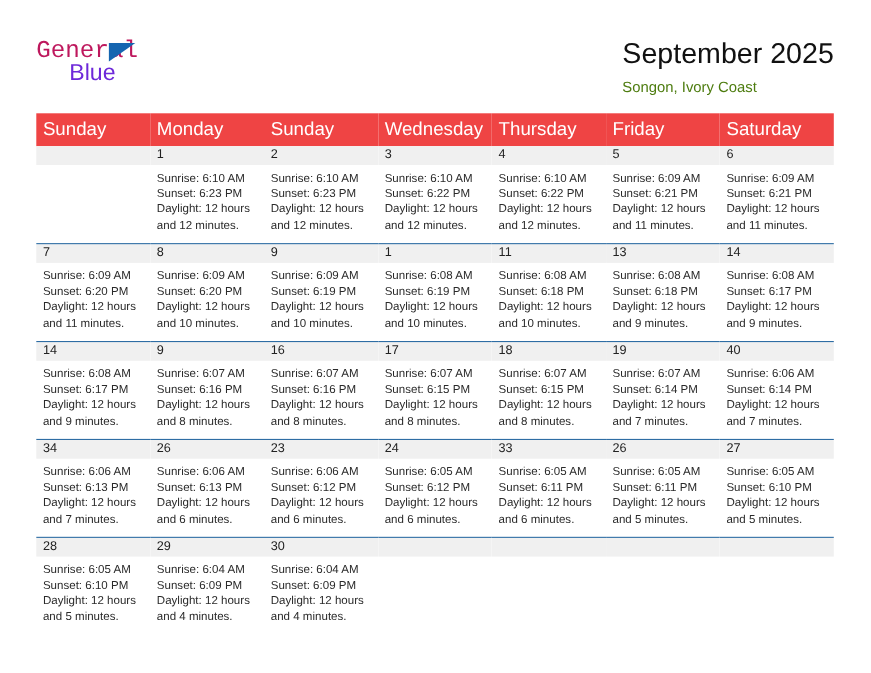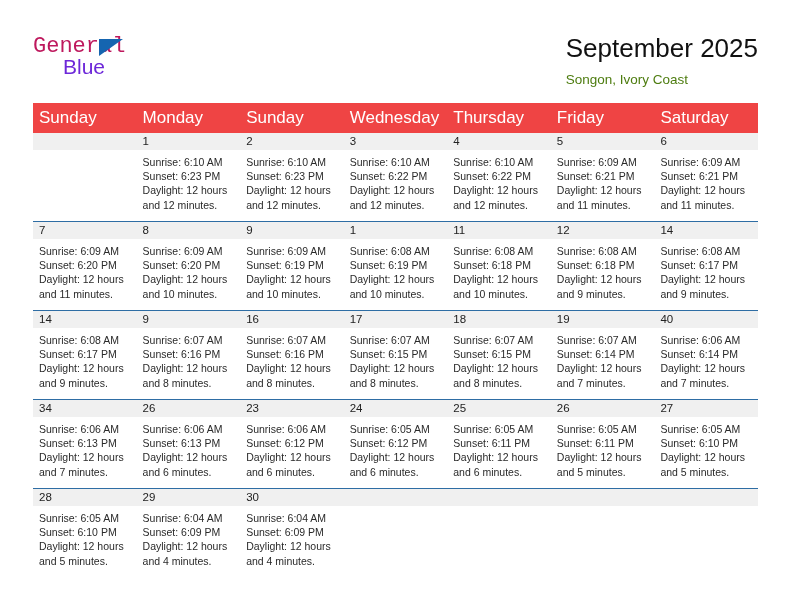--- a/index.html
+++ b/index.html
@@ -289,21 +289,21 @@
             <td class="day">
               <div class="daynum">11</div>
               <div class="cell-body">
                 <div class="info-line">Sunrise: 6:08 AM</div>
                 <div class="info-line">Sunset: 6:18 PM</div>
                 <div class="info-line">Daylight: 12 hours</div>
                 <div class="info-line">and 10 minutes.</div>
               </div>
             </td>
             <td class="day">
-              <div class="daynum">12</div>
+              <div class="daynum">13</div>
               <div class="cell-body">
                 <div class="info-line">Sunrise: 6:08 AM</div>
                 <div class="info-line">Sunset: 6:18 PM</div>
                 <div class="info-line">Daylight: 12 hours</div>
                 <div class="info-line">and 9 minutes.</div>
               </div>
             </td>
             <td class="day">
               <div class="daynum">14</div>
               <div class="cell-body">
@@ -410,21 +410,21 @@
             <td class="day">
               <div class="daynum">24</div>
               <div class="cell-body">
                 <div class="info-line">Sunrise: 6:05 AM</div>
                 <div class="info-line">Sunset: 6:12 PM</div>
                 <div class="info-line">Daylight: 12 hours</div>
                 <div class="info-line">and 6 minutes.</div>
               </div>
             </td>
             <td class="day">
-              <div class="daynum">25</div>
+              <div class="daynum">33</div>
               <div class="cell-body">
                 <div class="info-line">Sunrise: 6:05 AM</div>
                 <div class="info-line">Sunset: 6:11 PM</div>
                 <div class="info-line">Daylight: 12 hours</div>
                 <div class="info-line">and 6 minutes.</div>
               </div>
             </td>
             <td class="day">
               <div class="daynum">26</div>
               <div class="cell-body">

